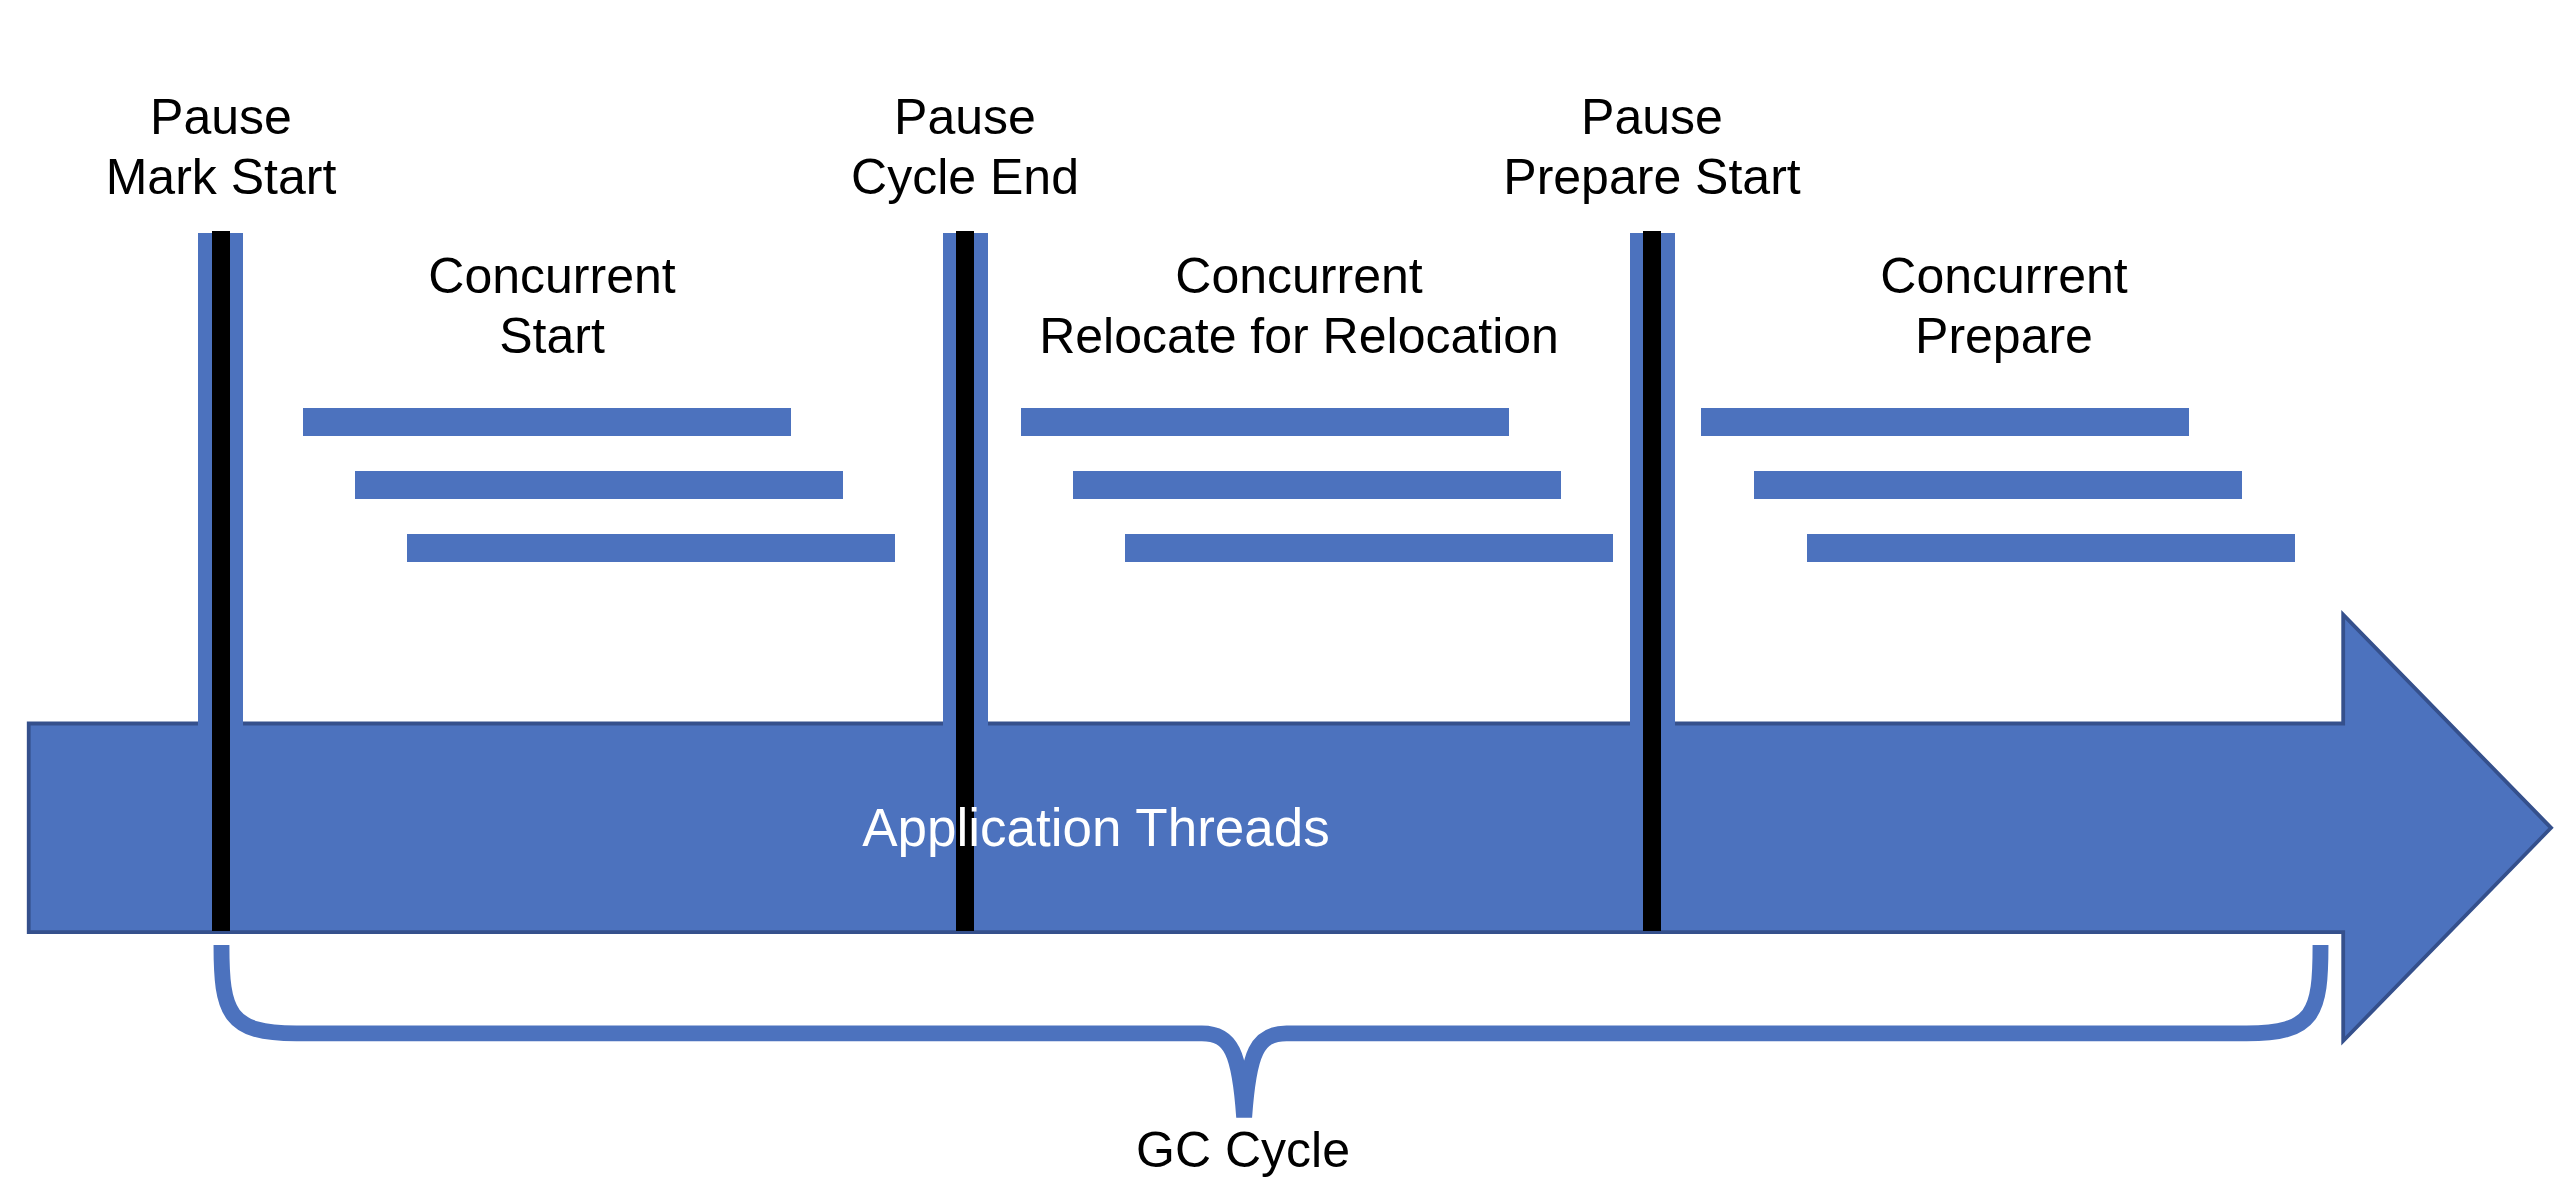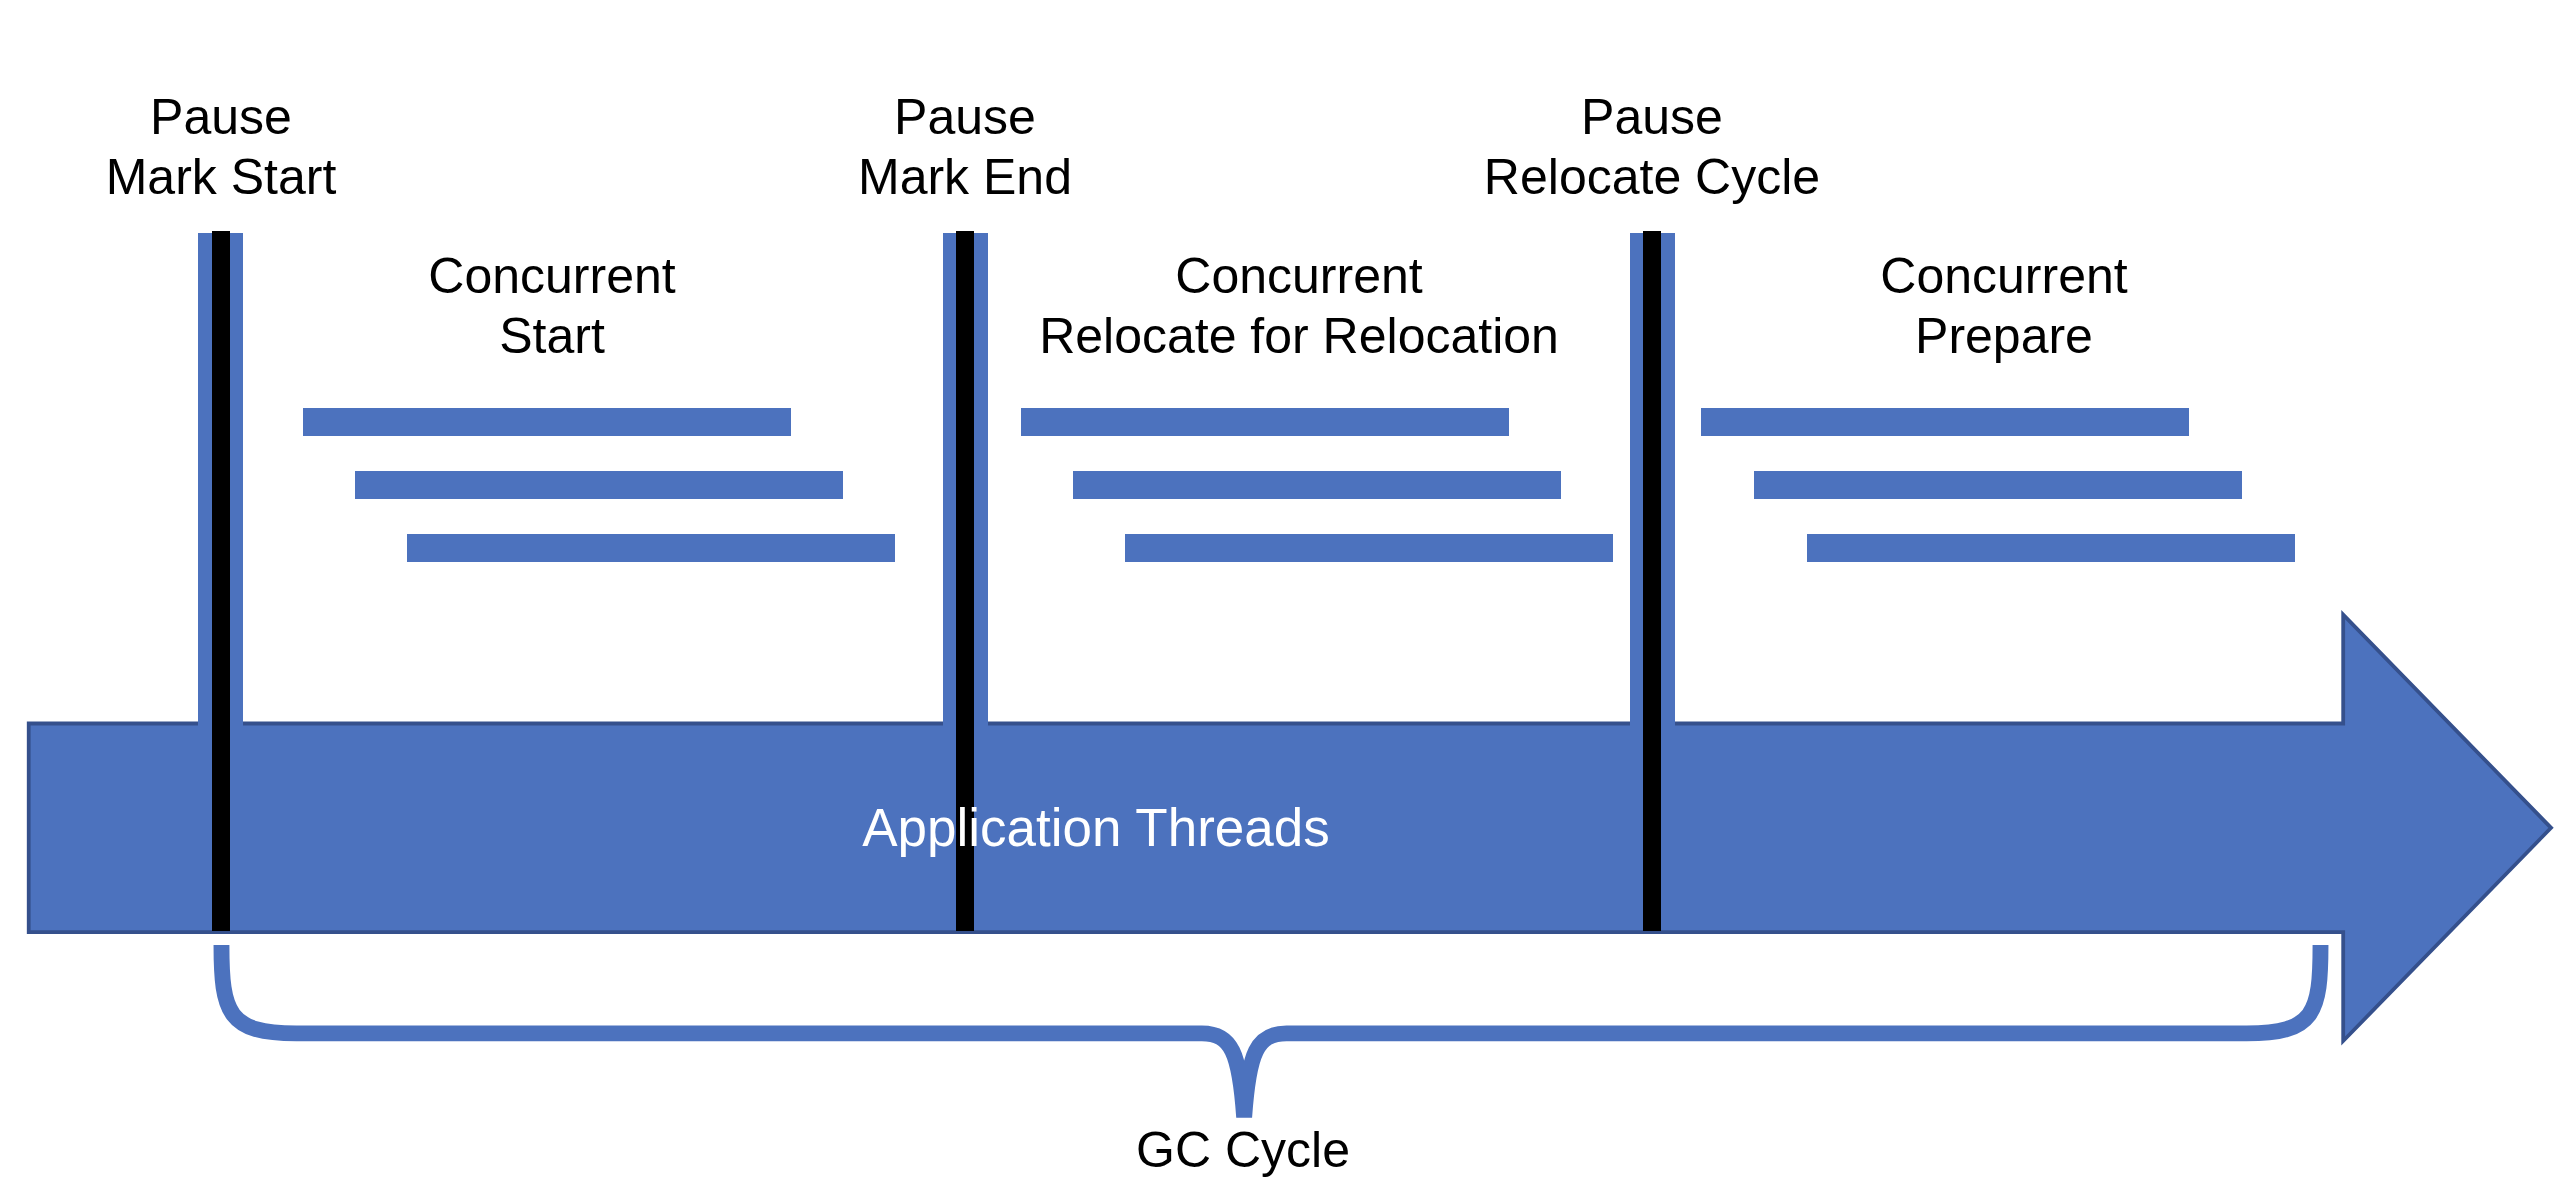--- a/index.html
+++ b/index.html
@@ -25,24 +25,24 @@
   <svg class="layer" viewBox="0 0 3408 1574" xmlns="http://www.w3.org/2000/svg">
     <polygon id="arrow-shape" points="38,957 3100,957 3100,813 3375,1095 3100,1377 3100,1233 38,1233" stroke-width="5" fill="#4C72BE" stroke="#35508C"></polygon>
   </svg>
 
   <div id="markers">
       <div class="pause-blue" style="left: 198px; top: 233px; height: 493px; background: rgb(76, 114, 190);"></div>
       <div class="pause-black" style="left: 212px; top: 231px; height: 700px; background: rgb(0, 0, 0);"></div>
       <div class="label" style="left: 221px; top: 87px; color: rgb(0, 0, 0);">Pause<div>Mark Start</div></div>
       <div class="pause-blue" style="left: 943px; top: 233px; height: 493px; background: rgb(76, 114, 190);"></div>
       <div class="pause-black" style="left: 956px; top: 231px; height: 700px; background: rgb(0, 0, 0);"></div>
-      <div class="label" style="left: 965px; top: 87px; color: rgb(0, 0, 0);">Pause<div>Mark End</div></div>
+      <div class="label" style="left: 965px; top: 87px; color: rgb(0, 0, 0);">Pause<div>Cycle End</div></div>
       <div class="pause-blue" style="left: 1630px; top: 233px; height: 493px; background: rgb(76, 114, 190);"></div>
       <div class="pause-black" style="left: 1643px; top: 231px; height: 700px; background: rgb(0, 0, 0);"></div>
-      <div class="label" style="left: 1652px; top: 87px; color: rgb(0, 0, 0);">Pause<div>Relocate Cycle</div></div>
+      <div class="label" style="left: 1652px; top: 87px; color: rgb(0, 0, 0);">Pause<div>Prepare Start</div></div>
     </div>
 
   <div id="phases">
       <div class="label" style="left: 552px; top: 246px; color: rgb(0, 0, 0);">Concurrent<div>Start</div></div>
       <div class="thread-bar" style="left: 303px; top: 408px; width: 488px; background: rgb(76, 114, 190);"></div>
       <div class="thread-bar" style="left: 355px; top: 471px; width: 488px; background: rgb(76, 114, 190);"></div>
       <div class="thread-bar" style="left: 407px; top: 534px; width: 488px; background: rgb(76, 114, 190);"></div>
       <div class="label" style="left: 1299px; top: 246px; color: rgb(0, 0, 0);">Concurrent<div>Relocate for Relocation</div></div>
       <div class="thread-bar" style="left: 1021px; top: 408px; width: 488px; background: rgb(76, 114, 190);"></div>
       <div class="thread-bar" style="left: 1073px; top: 471px; width: 488px; background: rgb(76, 114, 190);"></div>

